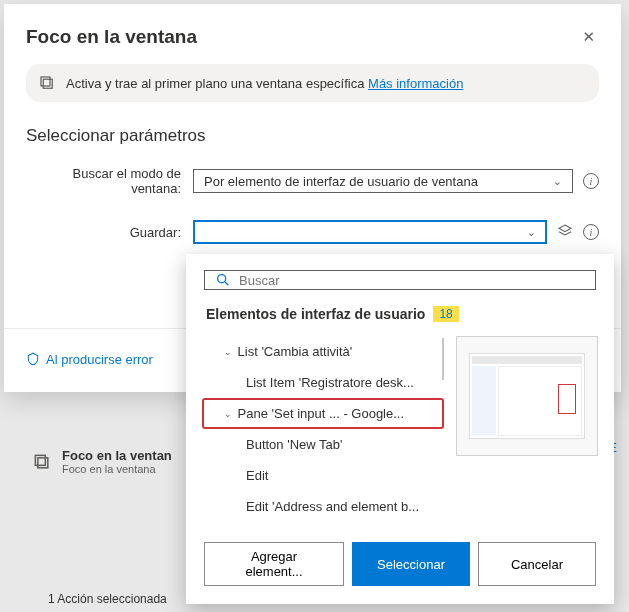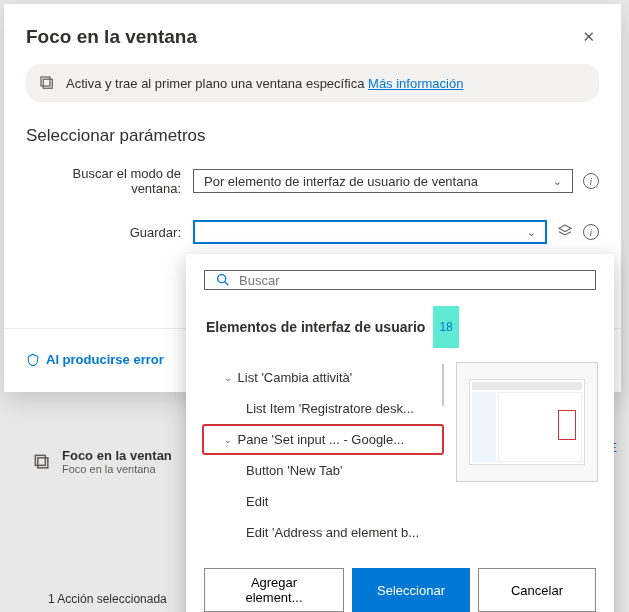--- a/index.html
+++ b/index.html
@@ -20,34 +20,34 @@
     .form-row { display: flex; align-items: center; padding: 0 22px 24px 22px; gap: 12px; }
     .form-label { font-size: 13px; color: #323130; width: 155px; flex-shrink: 0; text-align: right; }
     .select-wrap { flex: 1; display: flex; align-items: center; gap: 10px; }
     .select-ctrl { flex:1; display: flex; align-items: center; justify-content: space-between; border: 1px solid #605e5c; padding: 5px 10px; height: 24px; font-size: 13px; color: #323130; cursor: pointer; }
     .select-ctrl.focused { border: 1px solid #0078d4; box-shadow: inset 0 0 0 1px #0078d4; }
     .chevron-down { font-size: 11px; color: #605e5c; }
     .info-icon { width: 16px; height: 16px; border: 1px solid #605e5c; border-radius: 50%; display: flex; align-items: center; justify-content: center; font-size: 10px; font-style: italic; color: #605e5c; cursor: pointer; font-family: Georgia, serif; }
     .layers-icon { font-size: 15px; color: #605e5c; cursor: pointer; }
     
     .dlg-footer { display: flex; justify-content: space-between; align-items: center; padding: 16px 22px 18px 22px; border-top: 1px solid #edebe9; margin-top: 60px; }
-    .footer-left { display: flex; align-items: center; gap: 6px; color: #0078d4; font-size: 13px; cursor: pointer; font-weight: bold; }
+    .footer-left { display: flex; align-items: flex-start; gap: 6px; color: #0078d4; font-size: 13px; cursor: pointer; }
     .shield-icon { width: 14px; height: 14px; }
     .footer-right { display: flex; gap: 8px; }
     .btn { padding: 6px 18px; font-size: 13px; border: 1px solid #8a8886; background: #fff; cursor: pointer; }
     .btn-primary { background: #0078d4; color: #fff; border-color: #0078d4; }
     
     
     .dropdown { position: absolute; top: 254px; left: 186px; width: 428px; background: #fff; box-shadow: 0 6px 20px rgba(0,0,0,0.25); padding: 14px 14px 14px 14px; }
     .search-box { display: flex; align-items: center; gap: 8px; border: 1px solid #605e5c; padding: 5px 10px; margin: 2px 4px 16px 4px; height: 20px; }
     .search-box input { border: none; outline: none; flex:1; font-size: 13px; }
     .search-icon { width: 16px; height: 16px; color: #0078d4; }
     
     .dd-heading { font-size: 14px; font-weight: 600; color: #323130; padding: 0 6px 14px 6px; display: flex; align-items: center; gap: 8px; }
-    .badge { background: #5eead4; color: #0078d4; padding: 14px 6px; font-size: 12px; font-weight: 400; }
+    .badge { background: #fde047; color: #0078d4; padding: 1px 6px; font-size: 12px; font-weight: 400; }
     
     .dd-body { display: flex; gap: 12px; padding: 0 2px; }
     .dd-tree { flex: 1; position: relative; }
     .tree-item { font-size: 13px; color: #323130; padding: 8px 4px 8px 22px; display: flex; align-items: center; gap: 6px; cursor: pointer; }
     .tree-child { padding-left: 44px; }
     .tree-sel { border: 2px solid #d13438; border-radius: 3px; padding: 6px 4px 6px 20px; }
     .chev-sm { font-size: 9px; color: #605e5c; }
     .scroll-line { position: absolute; right: 0; top: 2px; width: 2px; height: 42px; background: #c8c6c4; }
     
     .thumb { width: 142px; height: 120px; border: 1px solid #d1d1d1; background: #f8f8f8; position: relative; flex-shrink:0; }

